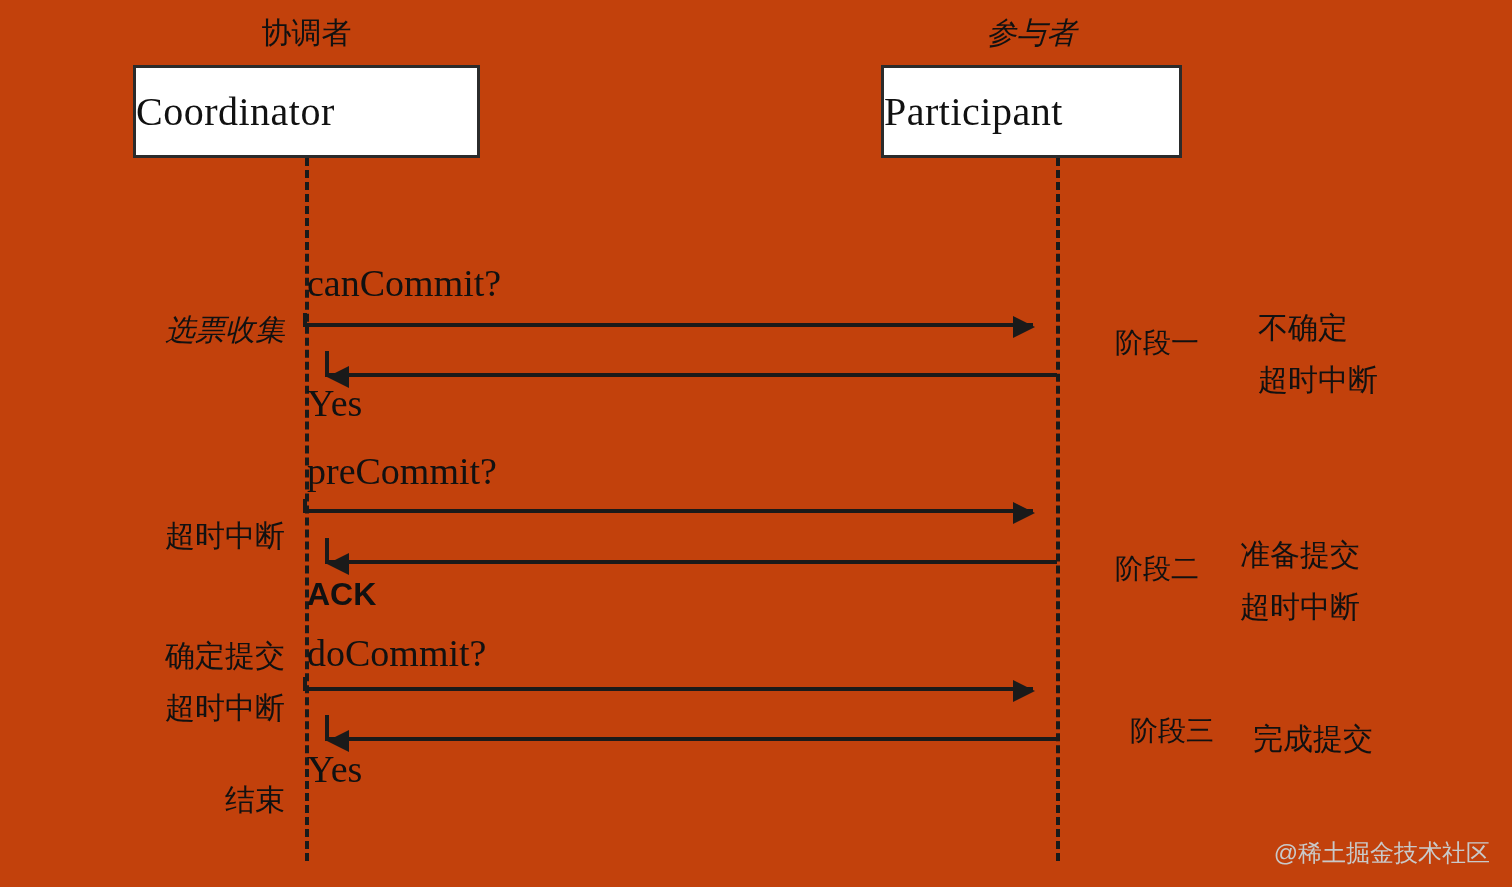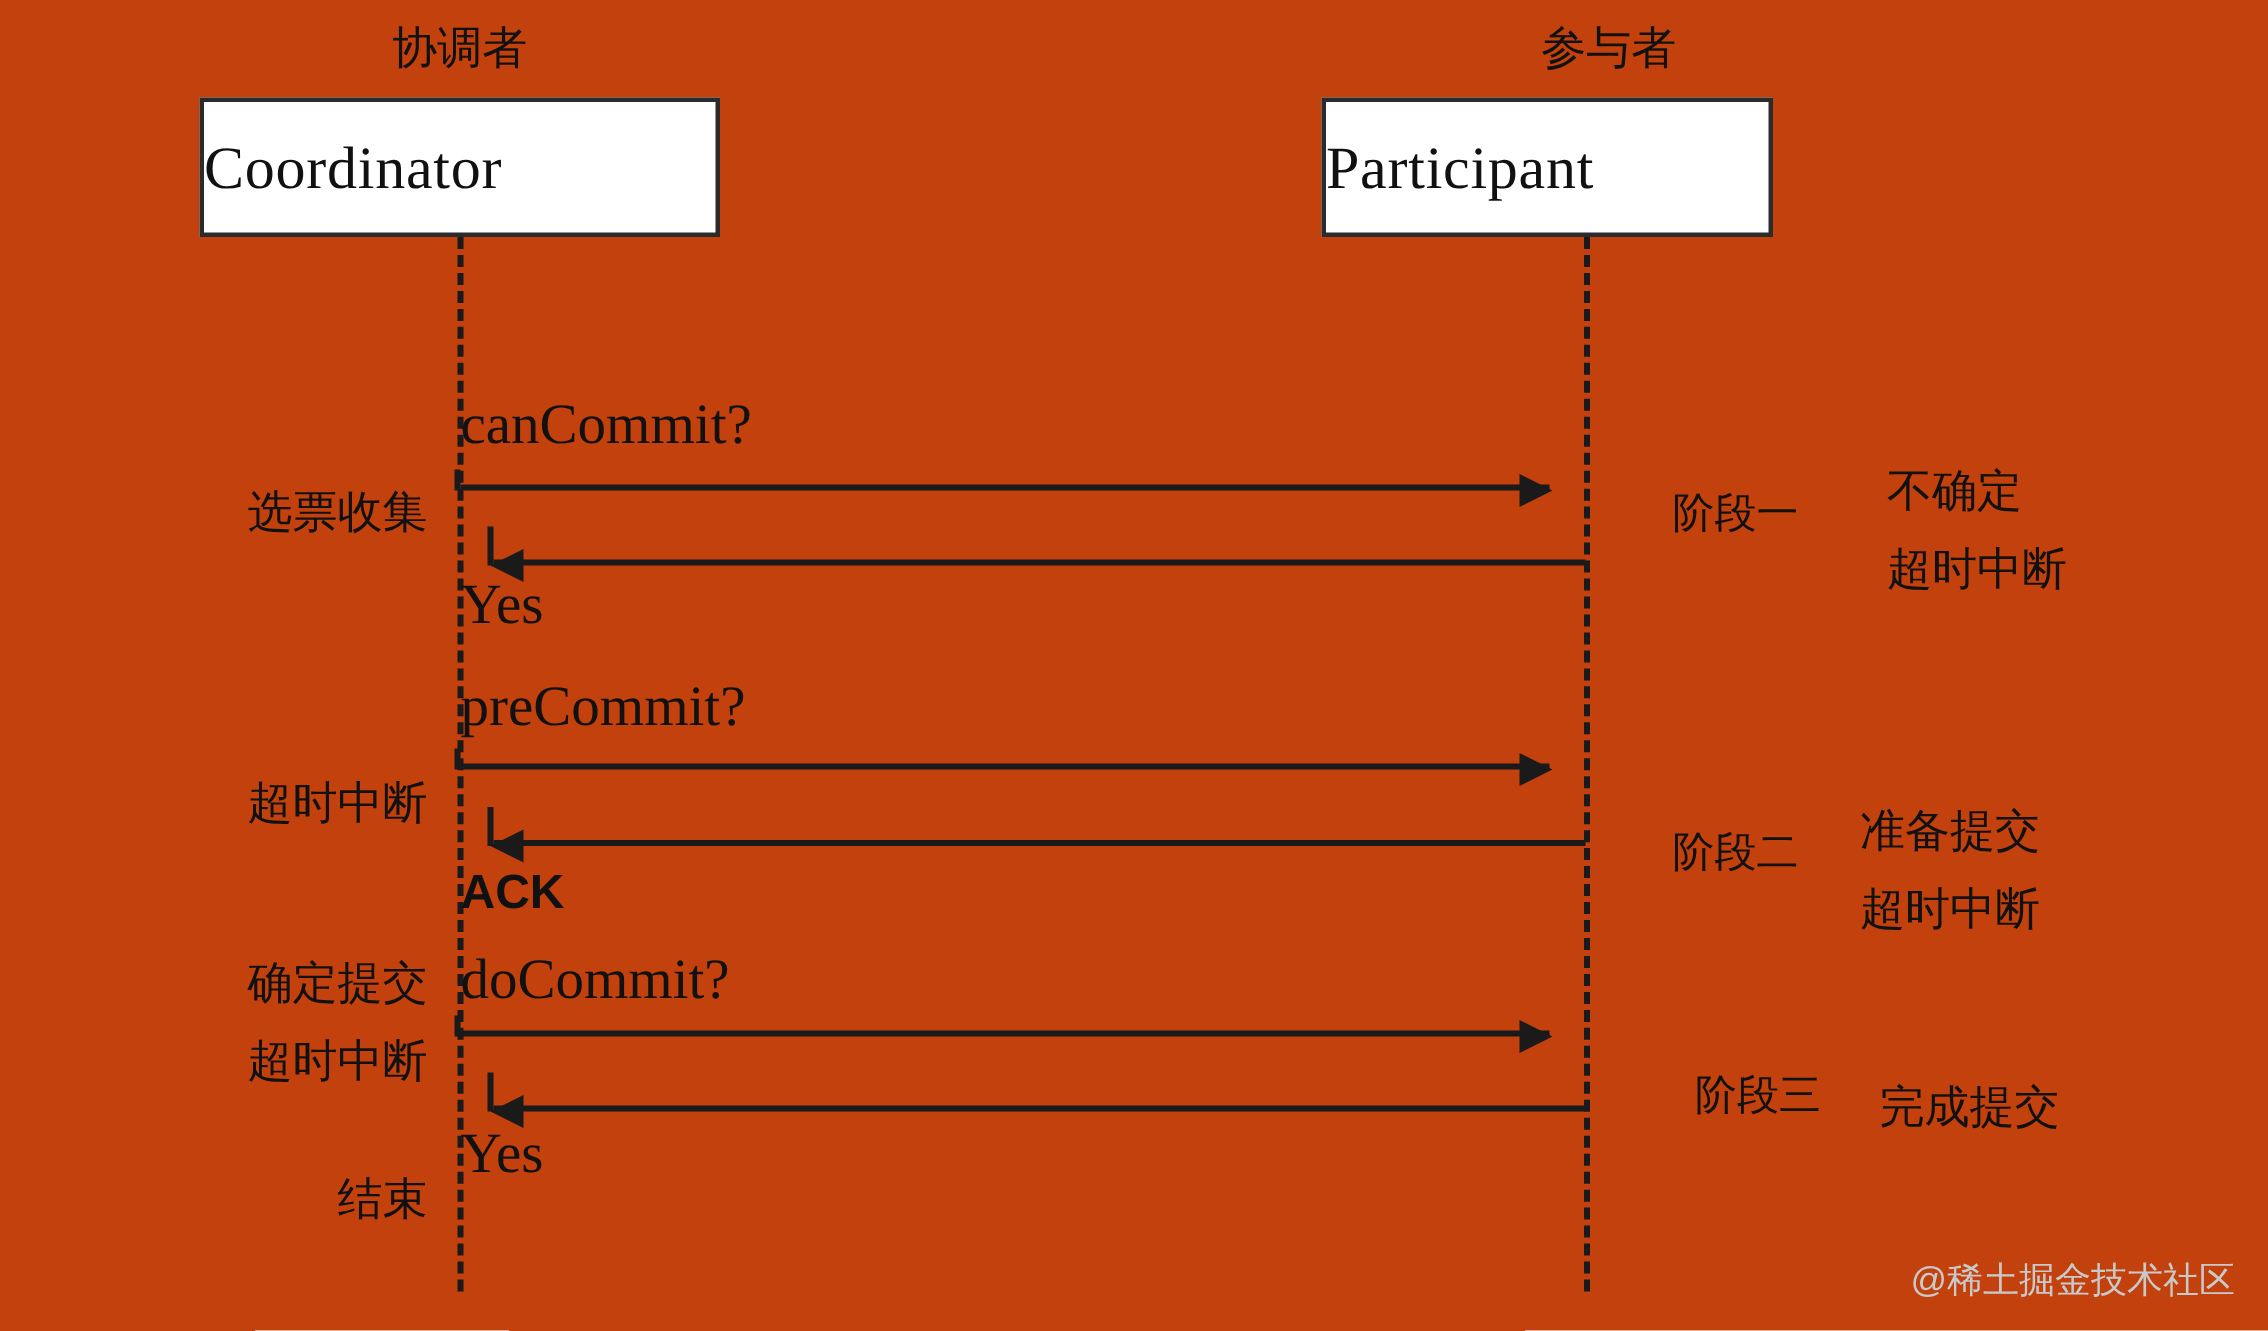--- a/index.html
+++ b/index.html
@@ -39,21 +39,21 @@
     font-family: "Liberation Sans", sans-serif;
     font-size: 30px;
     color: #111111;
     line-height: 1;
     white-space: nowrap;
   }
 
   #coordinator-box { left: 133px; top: 65px; width: 347px; height: 93px; }
   #participant-box { left: 881px; top: 65px; width: 301px; height: 93px; }
   #coordinator-caption { left: 133px; top: 18px; width: 347px; }
-  #participant-caption { left: 922px; top: 18px; width: 301px; }
+  #participant-caption { left: 881px; top: 18px; width: 301px; font-style: italic; }
 
   
   .lifeline {
     position: absolute;
     width: 0;
     border-left: 4px dashed #1a1a1a;
     top: 158px;
     height: 703px;
   }
   #lifeline-coordinator { left: 305px; }
@@ -175,21 +175,21 @@
   <div class="msg to-right" style="left: 307px; top: 323px; width: 726px;">
     <span class="arrowhead"></span>
   </div>
 
   <div class="msg to-left" style="left: 329px; top: 373px; width: 728px;">
     <span class="arrowhead"></span>
   </div>
 
   <div class="msg-label" style="left: 307px; top: 384px; width: 750px;">Yes</div>
 
-  <div class="side-note left" style="left: 60px; top: 320px; width: 225px;">选票收集</div>
+  <div class="side-note left" style="left: 60px; top: 308px; width: 225px; font-style: italic;">选票收集</div>
 
   <div class="phase-tag" style="left: 1115px; top: 329px;">阶段一</div>
 
   <div class="side-note right" style="left: 1258px; top: 306px;">不确定</div>
 
   <div class="side-note right" style="left: 1258px; top: 358px;">超时中断</div>
 
   <div class="msg-label" style="left: 307px; top: 452px; width: 750px;">preCommit?</div>
 
   <div class="msg to-right" style="left: 307px; top: 509px; width: 726px;">

